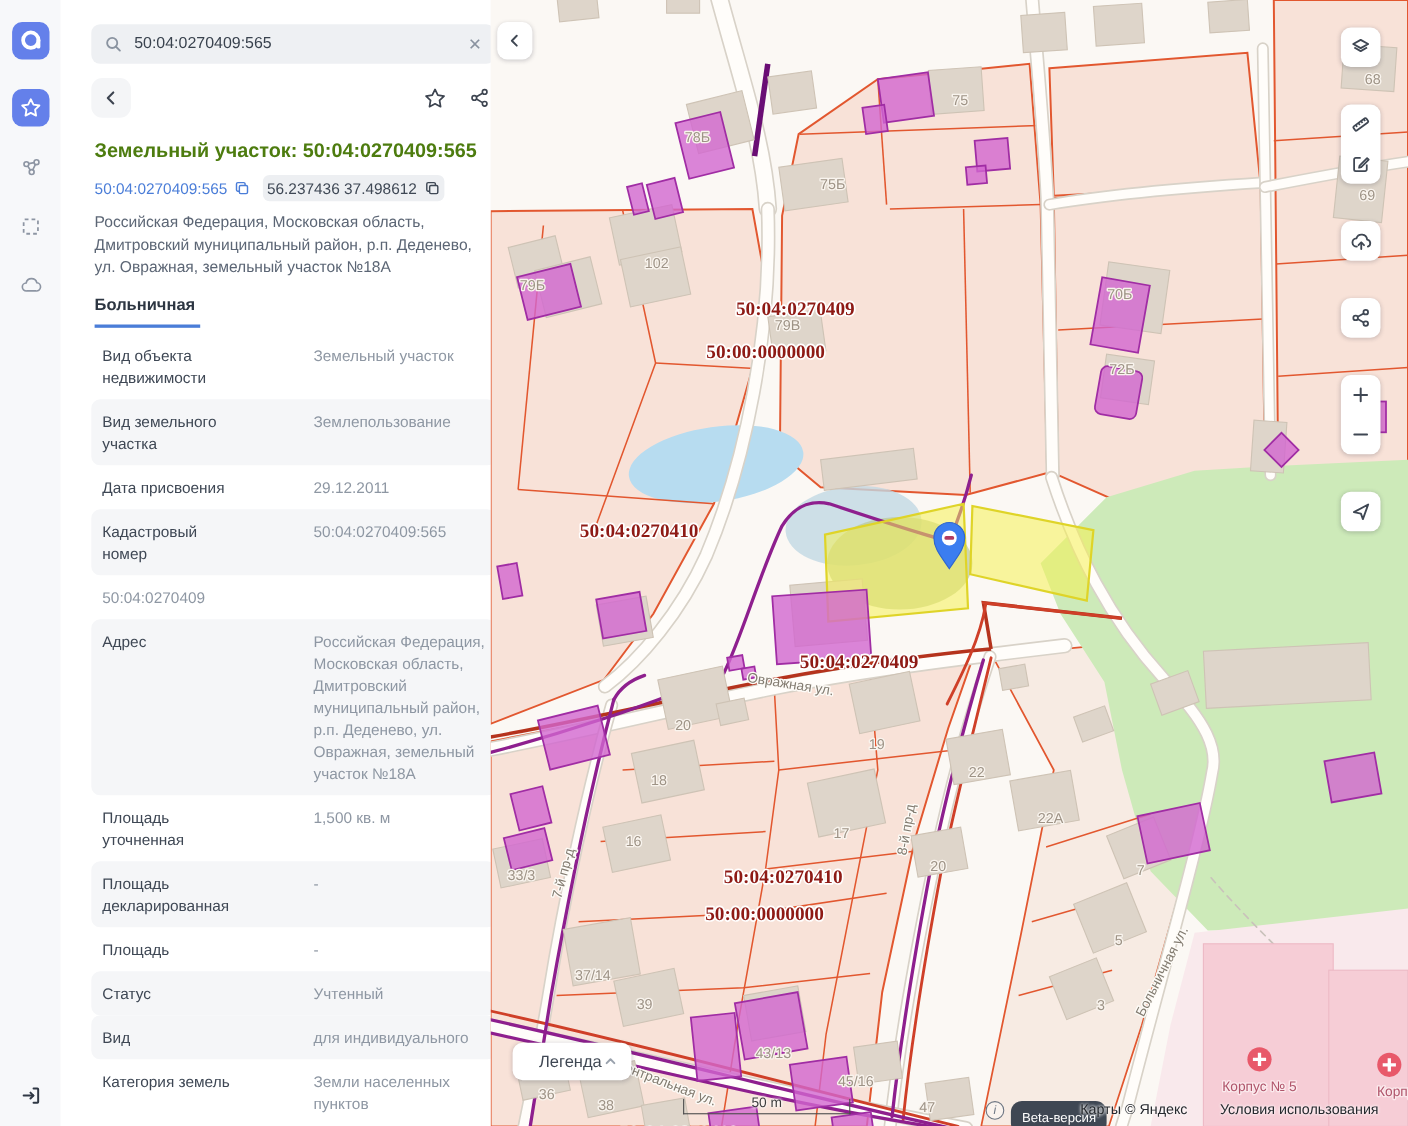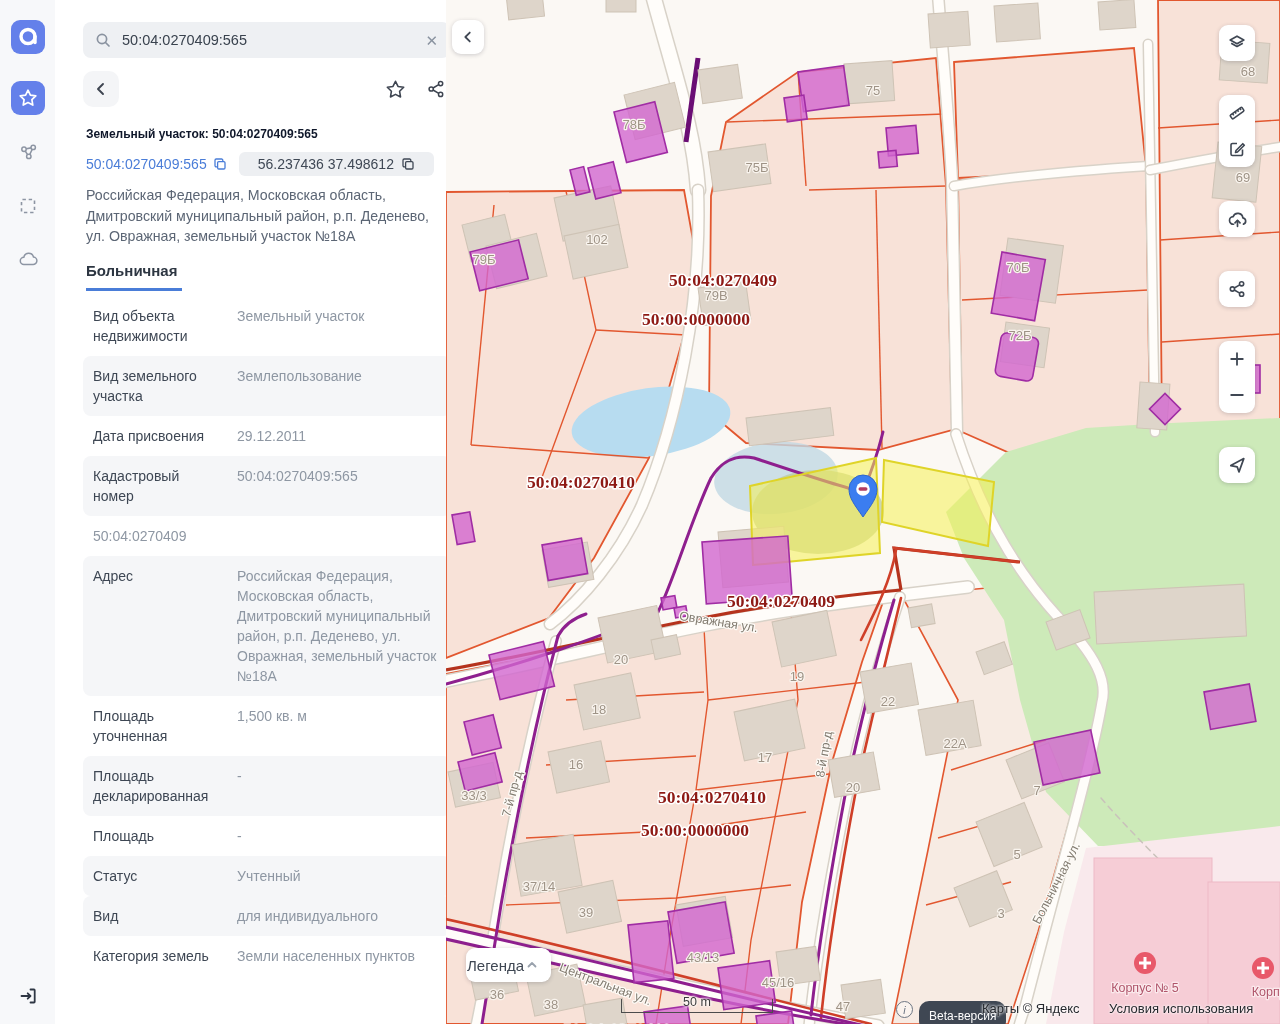--- a/index.html
+++ b/index.html
@@ -18,31 +18,31 @@
   .panel{position:absolute;left:72px;top:0;bottom:0;width:391px;background:#fff;
          border-right:1px solid #e6e8ec;box-sizing:border-box;overflow:hidden;}
   .search{margin:22px 12px 0 11px;height:36px;background:#eef0f3;border-radius:8px;display:flex;
           align-items:center;padding:0 12px;gap:9px;box-sizing:border-box;}
   .search input{flex:1;background:transparent;border:none;outline:none;font:14.5px "Liberation Sans",sans-serif;color:#39424e;}
   .search .x{color:#8a93a0;font-size:15px;line-height:1;cursor:pointer;}
   .toolbar{margin:13px 16px 0 11px;display:flex;align-items:center;}
   .backbtn{width:36px;height:36px;border-radius:10px;background:#f4f5f7;display:flex;align-items:center;justify-content:center;color:#3d4450;}
   .toolbar .sp{flex:1;}
   .tbicon{color:#3d4450;margin-left:20px;display:flex;}
-  .title{margin:20px 12px 0 14px;font-size:12px;font-weight:700;color:#0f172a;}
+  .title{margin:20px 12px 0 14px;font-size:18px;font-weight:700;color:#4d7c0f;}
   .chips{margin:11px 12px 0 14px;display:flex;align-items:center;gap:12px;font-size:14px;}
   .linkchip{color:#4a7dd8;display:flex;align-items:center;gap:6px;}
-  .coordchip{background:#edeff2;border-radius:6px;padding:4px 19px;color:#3f4855;display:flex;align-items:center;gap:7px;}
+  .coordchip{background:#edeff2;border-radius:6px;padding:4px 4px;color:#3f4855;display:flex;align-items:center;gap:7px;}
   .copyic{display:flex;color:inherit;}
   .address{margin:9px 14px 0 14px;font-size:14.2px;line-height:20.5px;color:#5c6675;}
   .tabrow{margin:15px 0 0 14px;}
   .tab{display:inline-block;font-size:15px;font-weight:700;color:#2d3642;padding:0 4px 9px 0;
        border-bottom:3px solid #4a7dd8;min-width:92px;}
   .itable{margin:5px 11px 0 11px;font-size:14px;line-height:20px;}
-  .trow{display:flex;padding:10px 2px 10px 10px;border-radius:8px;}
+  .trow{display:flex;padding:10px 2px 10px 10px;border-radius:8px;gap:48px;}
   .trow.alt{background:#f5f6f8;justify-content:space-between;}
   .tlabel{width:118px;flex:none;padding-right:26px;color:#3e4754;}
   .tvalue{flex:1;color:#8e97a3;}
   
   .map{position:absolute;left:446px;top:0;right:0;bottom:0;background:#fbf8f4;overflow:hidden;}
   .map svg text{user-select:none;}
   .ml-quarter{font:700 17.5px "Liberation Serif",serif;fill:#8e1a15;stroke:#ffffff;stroke-width:3px;
               paint-order:stroke;stroke-linejoin:round;text-anchor:middle;}
   .ml-house{font:13px "Liberation Sans",sans-serif;fill:#9e9386;stroke:#f9f4ee;stroke-width:2.5px;
             paint-order:stroke;stroke-linejoin:round;text-anchor:middle;}
@@ -61,21 +61,21 @@
   .hosp{fill:#f6cdd6;stroke:#edb9c5;stroke-width:1;}
   .purp{fill:none;stroke:#8e1f8e;stroke-width:3;stroke-linecap:round;}
   .redl{fill:none;stroke:#cf3f28;stroke-width:2.6;stroke-linecap:round;}
   .yellow{fill:#f6f053;fill-opacity:.55;stroke:#dfd428;stroke-width:2;}
   .mapbtn{position:absolute;background:#fff;border-radius:9px;box-shadow:0 1px 4px rgba(40,40,60,.22);
           display:flex;align-items:center;justify-content:center;color:#3f4753;}
   .ctrl{left:773px;width:36px;height:36px;}
   .ctrlgroup{position:absolute;left:773px;width:36px;background:#fff;border-radius:9px;
              box-shadow:0 1px 4px rgba(40,40,60,.22);display:flex;flex-direction:column;}
   .ctrlgroup .gbtn{width:36px;height:36px;display:flex;align-items:center;justify-content:center;color:#3f4753;}
-  .legend{position:absolute;left:20px;top:948px;height:34px;padding:0 12px 0 1px;background:#fff;
+  .legend{position:absolute;left:20px;top:948px;height:34px;padding:0 12px 0 24px;background:#fff;
           border-radius:9px;box-shadow:0 1px 4px rgba(40,40,60,.22);display:flex;align-items:center;gap:1px;
           font-size:15px;color:#3f4753;}
   .scalebar{position:absolute;left:175px;top:999px;width:150px;height:13px;
             border-left:1.5px solid #4c4c4c;border-right:1.5px solid #4c4c4c;border-bottom:1.5px solid #4c4c4c;}
   .scalebar span{position:absolute;left:0;right:0;top:-4px;text-align:center;font-size:12.5px;color:#3c3c3c;
             text-shadow:0 0 3px #fff,0 0 3px #fff,0 0 3px #fff;}
   .attr{position:absolute;top:1001px;display:flex;align-items:center;font-size:13px;color:#26292e;}
   .attr-i{left:450px;width:17px;height:17px;border-radius:50%;border:1.4px solid #6d7683;color:#6d7683;
           display:flex;align-items:center;justify-content:center;font-size:11px;font-style:italic;background:rgba(255,255,255,.4);box-sizing:border-box;}
   .beta{left:473px;height:30px;padding:0 10px;border-radius:10px;background:#3f4753;color:#fdfdfd;font-size:12px;display:flex;align-items:center;}

